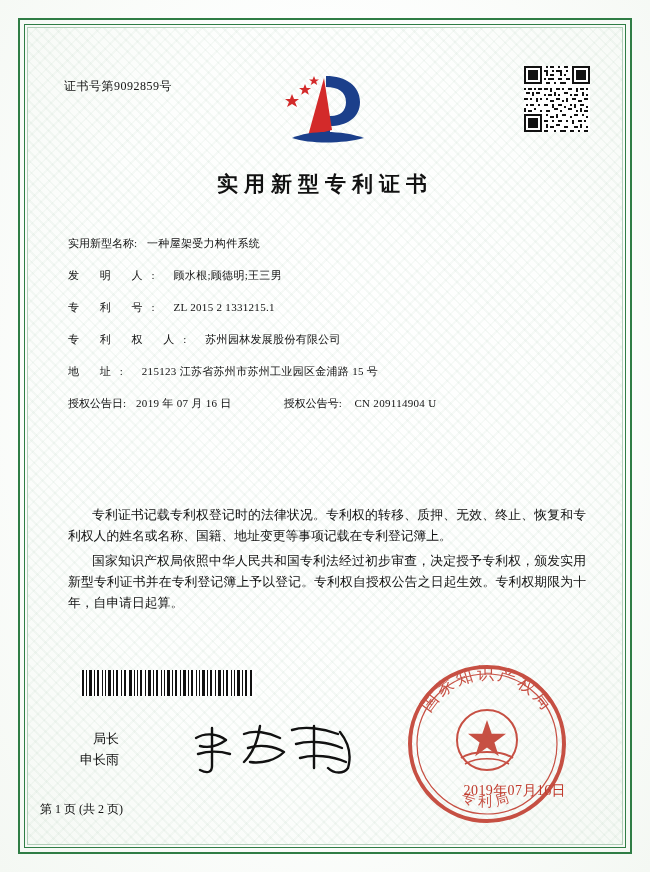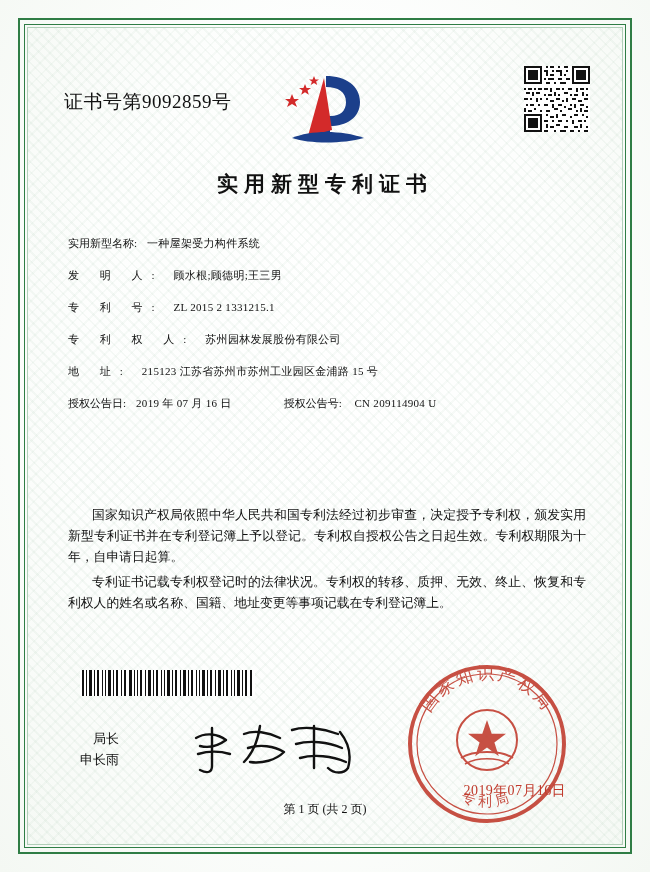--- a/index.html
+++ b/index.html
@@ -42,22 +42,22 @@
     pointer-events:none;
   }
 
   .content{
     position:absolute;
     left:40px;top:40px;right:40px;bottom:40px;
   }
 
   
   .cert-no{
-    position:absolute;left:24px;top:49px;
-    font-size:19px;letter-spacing:.5px;color:#111;
+    position:absolute;left:24px;top:38px;
+    font-size:12px;letter-spacing:.5px;color:#111;
     white-space:nowrap;
   }
   .logo{
     position:absolute;left:50%;top:24px;
     transform:translateX(-50%);
     width:90px;height:86px;
   }
   .qr{
     position:absolute;right:20px;top:26px;
     width:66px;height:66px;
@@ -134,21 +134,21 @@
   }
   .seal-date{
     position:absolute;right:44px;top:742px;
     font-size:14px;color:#c0392b;
     letter-spacing:.4px;
   }
 
   
   .footer{
     position:absolute;left:0;right:0;bottom:14px;
-    text-align:center;
+    text-align:left;
     font-size:12px;
     color:#111;
   }
 </style>
 </head>
 <body>
 
 <div class="page">
 
   <div class="frame-outer"></div>
@@ -334,22 +334,22 @@
         <span class="value">2019 年 07 月 16 日</span>
         <span class="second">
           <span class="label">授权公告号:</span>
           <span class="value">CN 209114904 U</span>
         </span>
       </div>
 
     </div>
 
     <div class="paras">
+      <p>专利证书记载专利权登记时的法律状况。专利权的转移、质押、无效、终止、恢复和专利权人的姓名或名称、国籍、地址变更等事项记载在专利登记簿上。</p>
       <p>国家知识产权局依照中华人民共和国专利法经过初步审查，决定授予专利权，颁发实用新型专利证书并在专利登记簿上予以登记。专利权自授权公告之日起生效。专利权期限为十年，自申请日起算。</p>
-      <p>专利证书记载专利权登记时的法律状况。专利权的转移、质押、无效、终止、恢复和专利权人的姓名或名称、国籍、地址变更等事项记载在专利登记簿上。</p>
     </div>
 
     <div class="barcode">
       <svg viewBox="0 0 175 26" width="175" height="26" shape-rendering="crispEdges">
         <rect width="175" height="26" fill="#fff"></rect>
         <g fill="#111">
           <rect x="2" y="0" width="2" height="26"></rect>
             <rect x="6" y="0" width="1" height="26"></rect>
           <rect x="9" y="0" width="3" height="26"></rect>
             <rect x="14" y="0" width="1" height="26"></rect>

